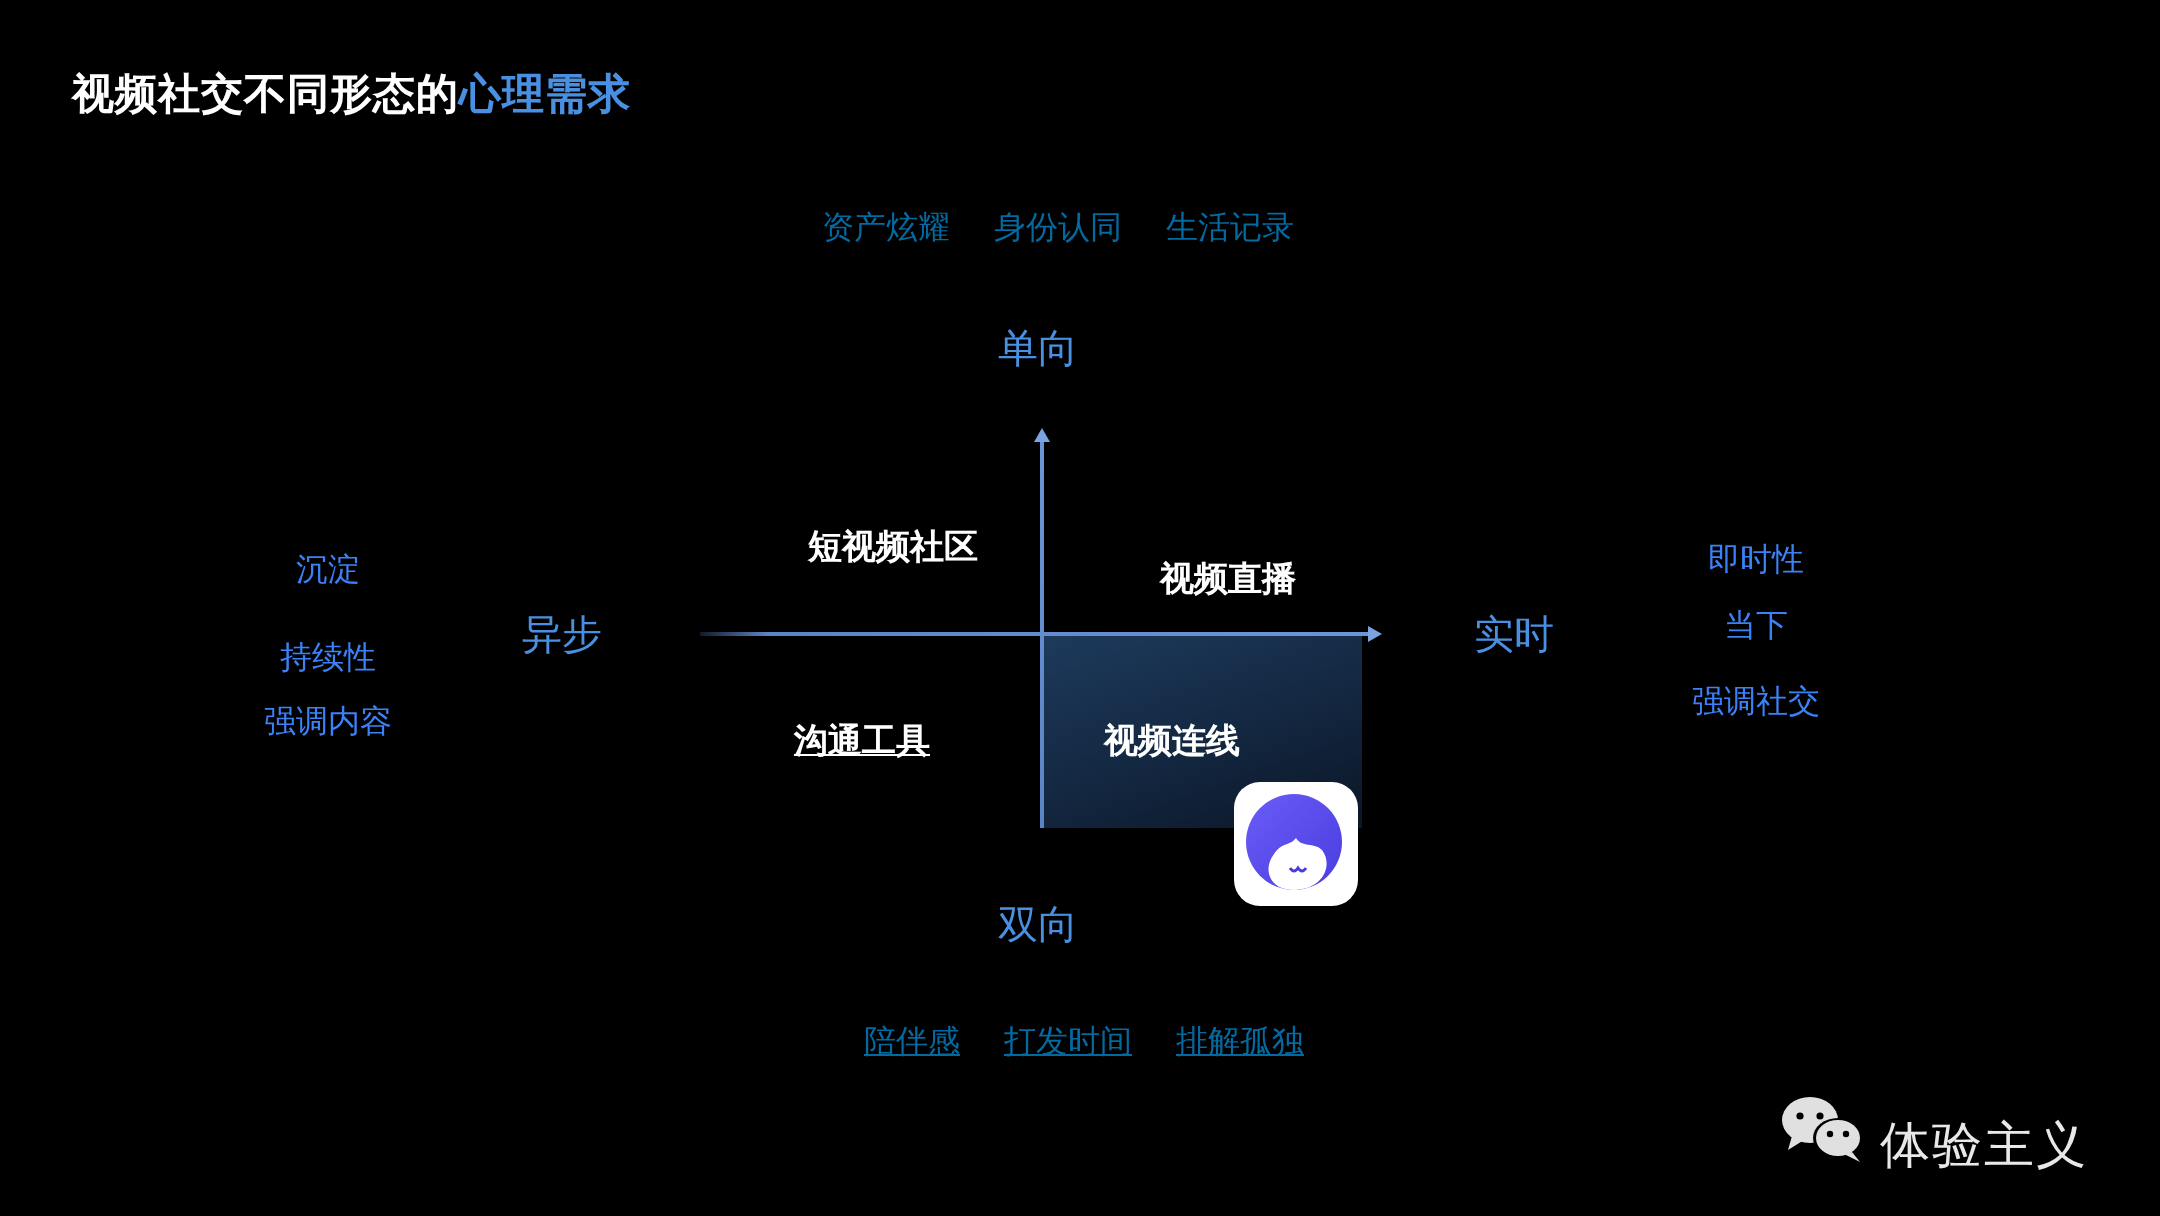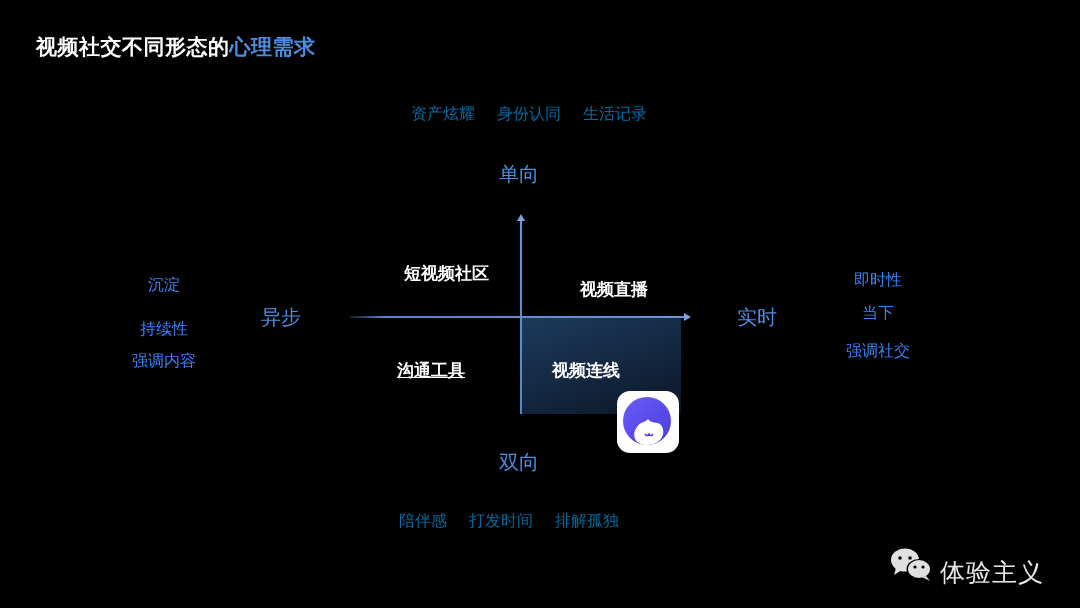--- a/index.html
+++ b/index.html
@@ -166,21 +166,21 @@
       </linearGradient>
     </defs>
     <circle cx="30" cy="30" r="24" fill="url(#appg)"></circle>
     <path d="M30 54 C18 54 14 44 20 36 C24 30 28 32 31 28 C34 33 40 30 44 34 C50 42 44 54 30 54 Z" fill="#ffffff"></path>
     <path d="M28 43 q2 3 4 0 q2 3 4 0" stroke="#4a3de0" stroke-width="1.5" fill="none"></path>
   </svg>
 </div>
 
 <div class="abs axis-label" style="left:499px; top:449px;">双向</div>
 
-<div class="abs gray-row" style="left:399px; top:511px;">
+<div class="abs gray-row" style="left:432px; top:511px;text-decoration:underline;">
   <span>陪伴感</span>
   <span>打发时间</span>
   <span>排解孤独</span>
 </div>
 
 <div class="abs watermark">
   <svg width="44" height="36" viewBox="0 0 44 36">
     <ellipse cx="15" cy="13" rx="14" ry="11.5" fill="#e0e0e0"></ellipse>
     <path d="M6 21 L4 28 L12 23 Z" fill="#e0e0e0"></path>
     <circle cx="10" cy="11" r="1.8" fill="#000"></circle>

